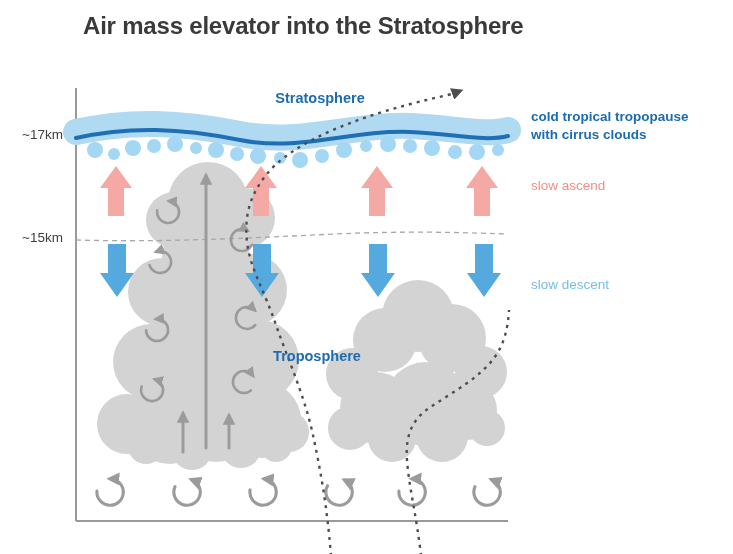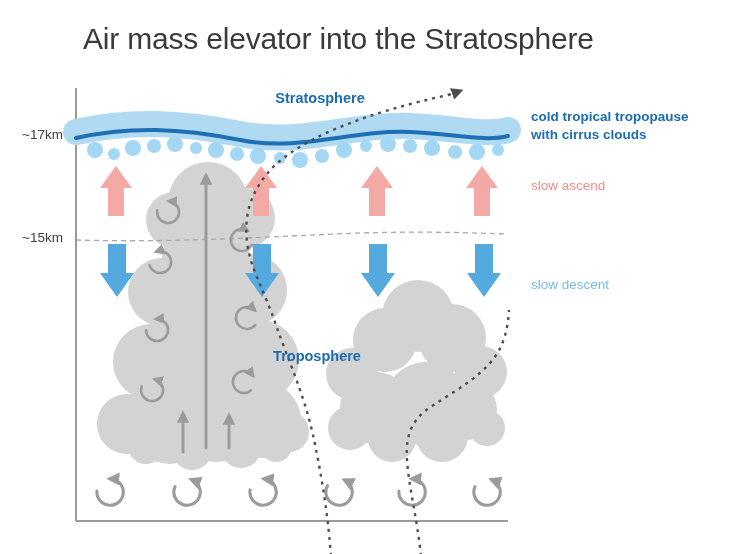--- a/index.html
+++ b/index.html
@@ -1,18 +1,18 @@
 <!DOCTYPE html>
 <html><head>
 <meta charset="utf-8">
 <style>
   html,body{margin:0;padding:0;background:#ffffff;}
   .page{position:relative;width:733px;height:554px;background:#ffffff;overflow:hidden;
         font-family:"Liberation Sans",sans-serif;}
-  .title{position:absolute;left:83px;top:22px;margin:0;font-size:30px;font-weight:400;
+  .title{position:absolute;left:83px;top:12px;margin:0;font-size:24px;font-weight:700;
          color:#3a3a3a;letter-spacing:-0.2px;}
   svg{position:absolute;left:0;top:0;}
   svg text{font-family:"Liberation Sans",sans-serif;}
   .lbl-region{fill:#1b6cb0;font-size:14.5px;font-weight:600;}
   .lbl-axis{fill:#404040;font-size:13.5px;}
   .legend-blue{fill:#1b6cb0;font-size:13.5px;font-weight:600;}
   .legend-pink{fill:#ef8f88;font-size:13.5px;}
   .legend-lblue{fill:#74bde6;font-size:13.5px;}
 </style>
 </head>

